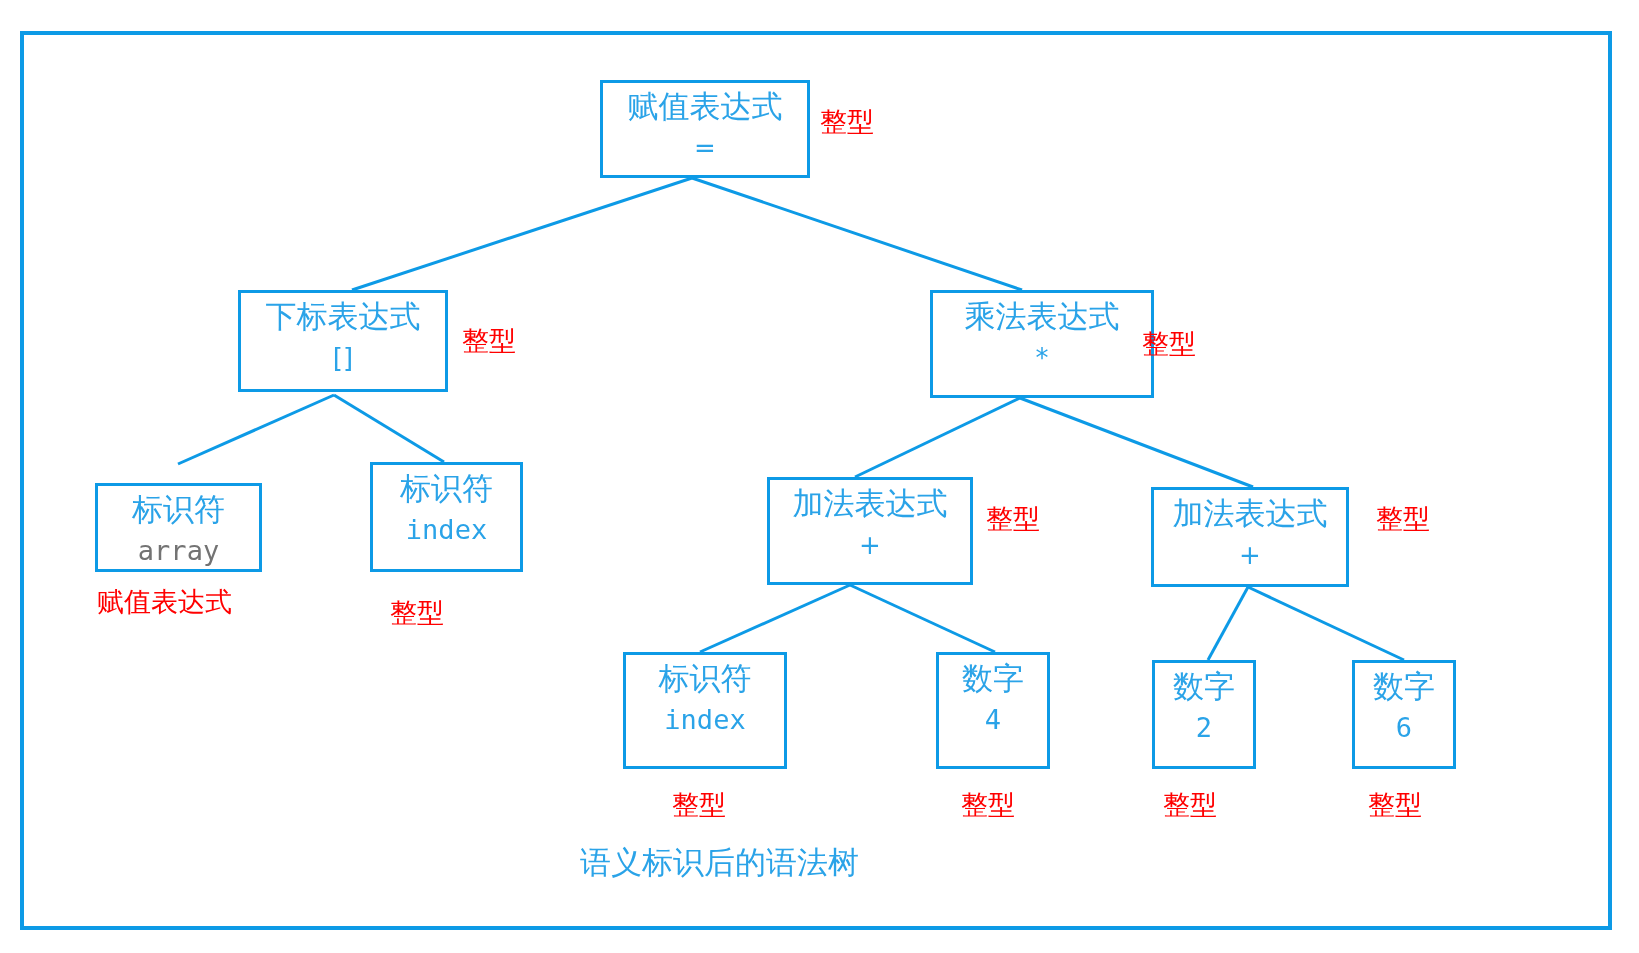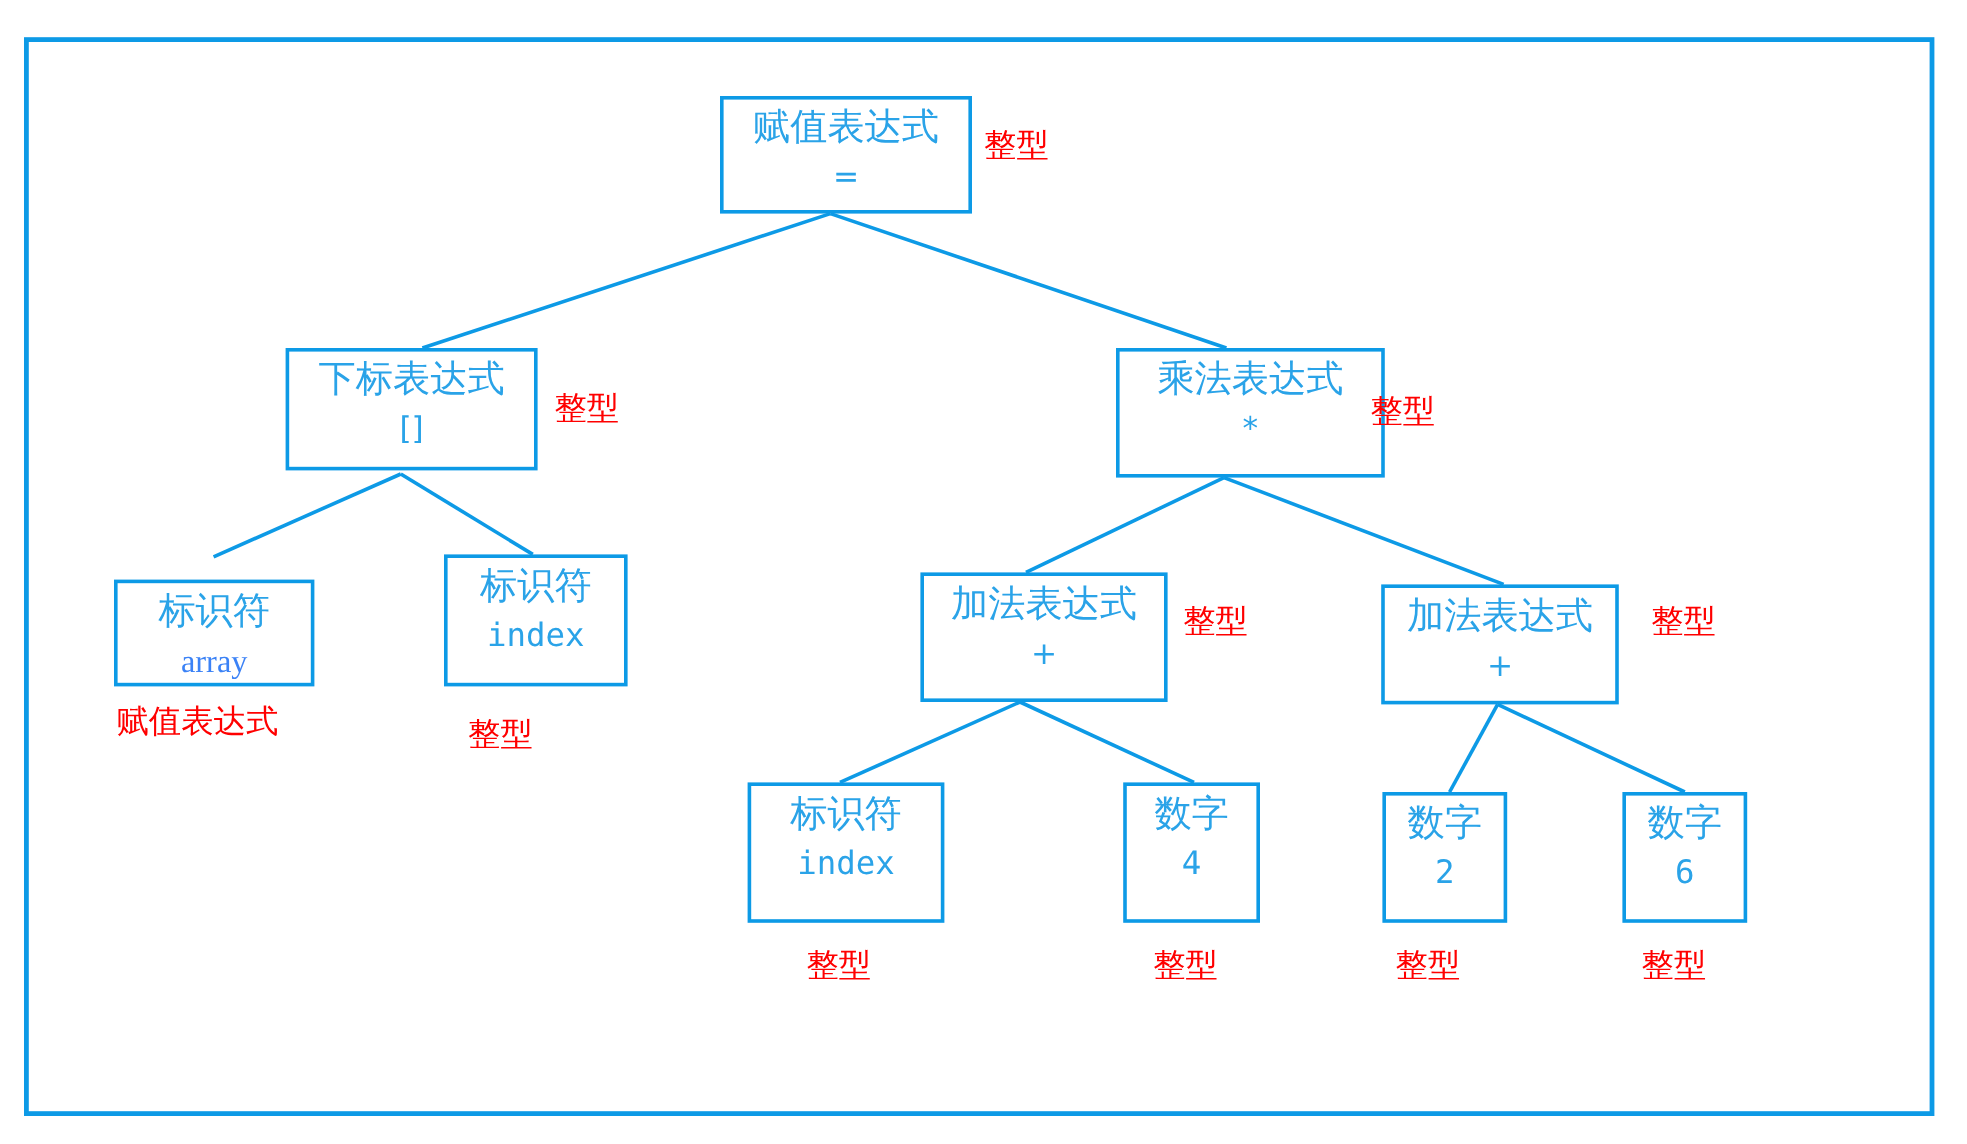--- a/index.html
+++ b/index.html
@@ -112,21 +112,21 @@
       <div class="node" style="left: 238px; top: 290px; width: 210px; height: 102px; border-color: rgb(13, 154, 230);">
         <div class="node-title" style="color: rgb(42, 163, 232);">下标表达式</div>
         <div class="node-sub sym" style="color: rgb(42, 163, 232);">[]</div>
       </div>
       <div class="node" style="left: 908px; top: 290px; width: 224px; height: 108px; border-color: rgb(13, 154, 230); margin-left: 22px;">
         <div class="node-title" style="color: rgb(42, 163, 232);">乘法表达式</div>
         <div class="node-sub sym" style="color: rgb(42, 163, 232);">*</div>
       </div>
       <div class="node" style="left: 95px; top: 483px; width: 167px; height: 89px; border-color: rgb(13, 154, 230);">
         <div class="node-title" style="color: rgb(42, 163, 232);">标识符</div>
-        <div class="node-sub" style="color: #3b82f6; font-family: Liberation Serif, serif;">array</div>
+        <div class="node-sub" style="color: #737373;">array</div>
       </div>
       <div class="node" style="left: 370px; top: 462px; width: 153px; height: 110px; border-color: rgb(13, 154, 230);">
         <div class="node-title" style="color: rgb(42, 163, 232);">标识符</div>
         <div class="node-sub" style="color: rgb(42, 163, 232);">index</div>
       </div>
       <div class="node" style="left: 767px; top: 477px; width: 206px; height: 108px; border-color: rgb(13, 154, 230);">
         <div class="node-title" style="color: rgb(42, 163, 232);">加法表达式</div>
         <div class="node-sub sym" style="color: rgb(42, 163, 232);">+</div>
       </div>
       <div class="node" style="left: 1151px; top: 487px; width: 198px; height: 100px; border-color: rgb(13, 154, 230);">
@@ -157,14 +157,15 @@
       <div class="type-tag" style="left: 986px; top: 503px; color: rgb(255, 0, 0);">整型</div>
       <div class="type-tag" style="left: 1376px; top: 503px; color: rgb(255, 0, 0);">整型</div>
       <div class="type-tag" style="left: 97px; top: 586px; color: rgb(255, 0, 0);">赋值表达式</div>
       <div class="type-tag" style="left: 390px; top: 597px; color: rgb(255, 0, 0);">整型</div>
       <div class="type-tag" style="left: 672px; top: 789px; color: rgb(255, 0, 0);">整型</div>
       <div class="type-tag" style="left: 961px; top: 789px; color: rgb(255, 0, 0);">整型</div>
       <div class="type-tag" style="left: 1163px; top: 789px; color: rgb(255, 0, 0);">整型</div>
       <div class="type-tag" style="left: 1368px; top: 789px; color: rgb(255, 0, 0);">整型</div>
     </div>
 
+  <div id="caption" style="left: 580px; top: 843px; color: rgb(42, 163, 232);">语义标识后的语法树</div>
 
 </div>
 
 </body></html>

